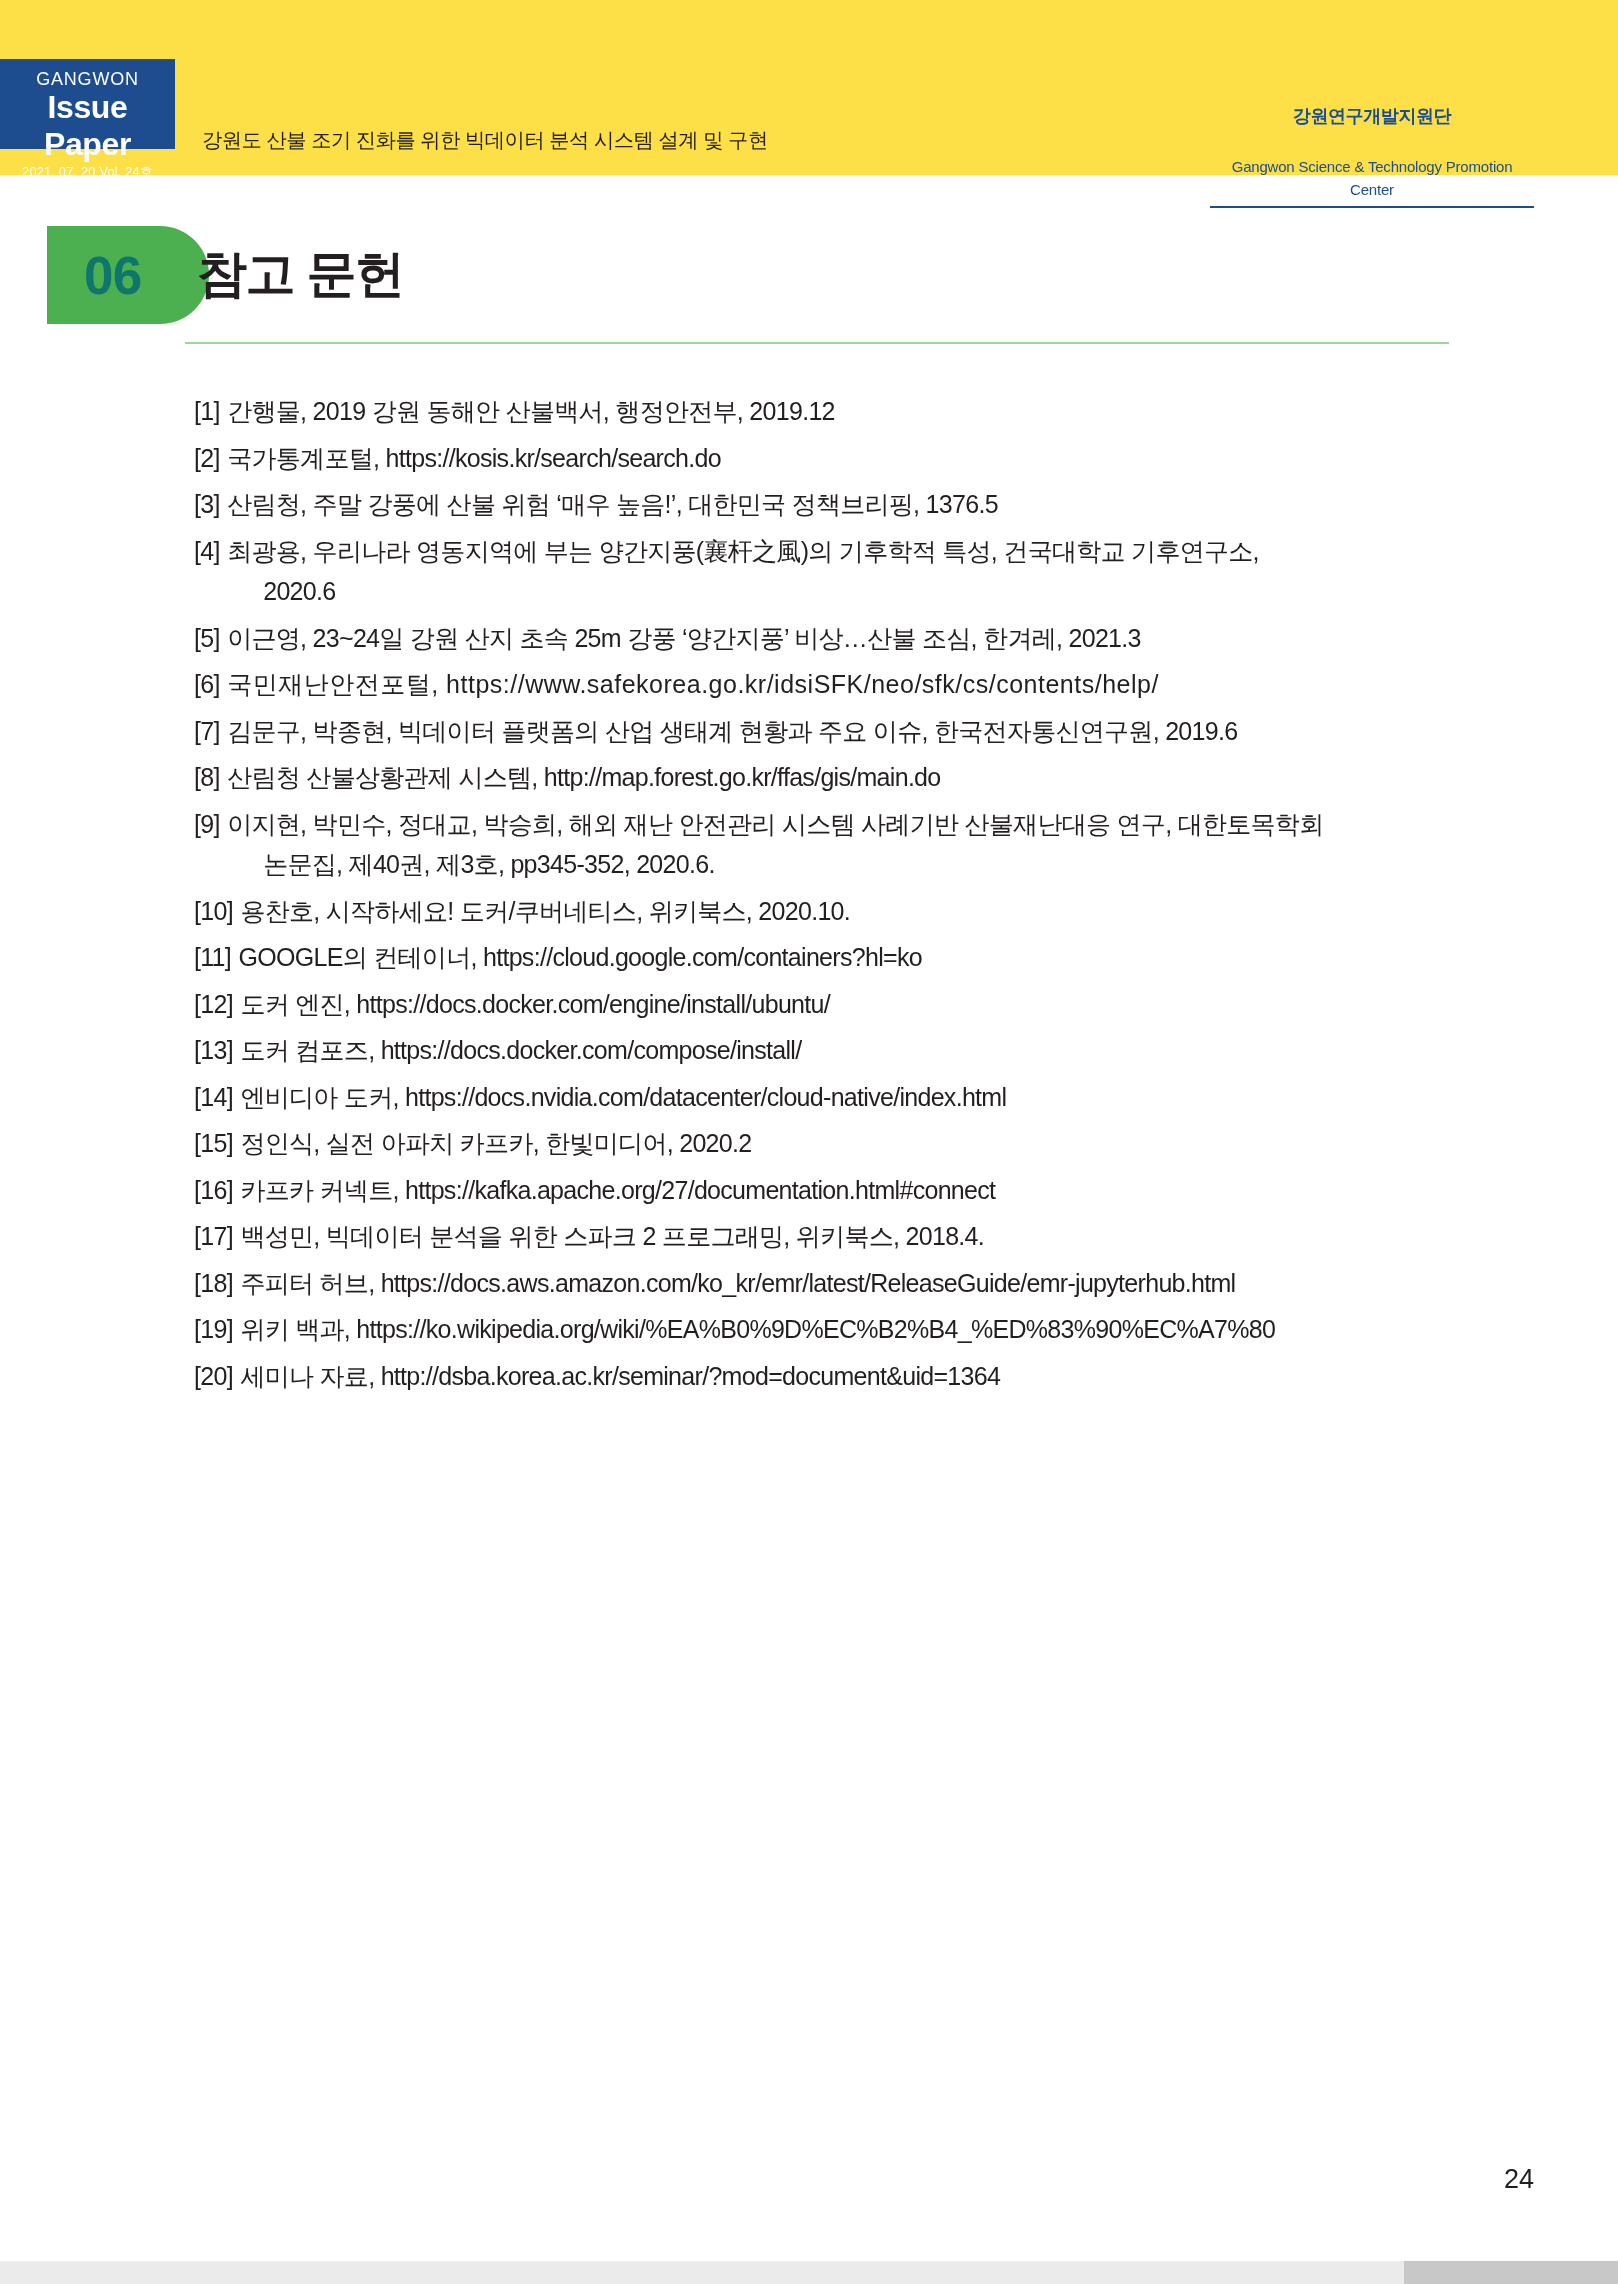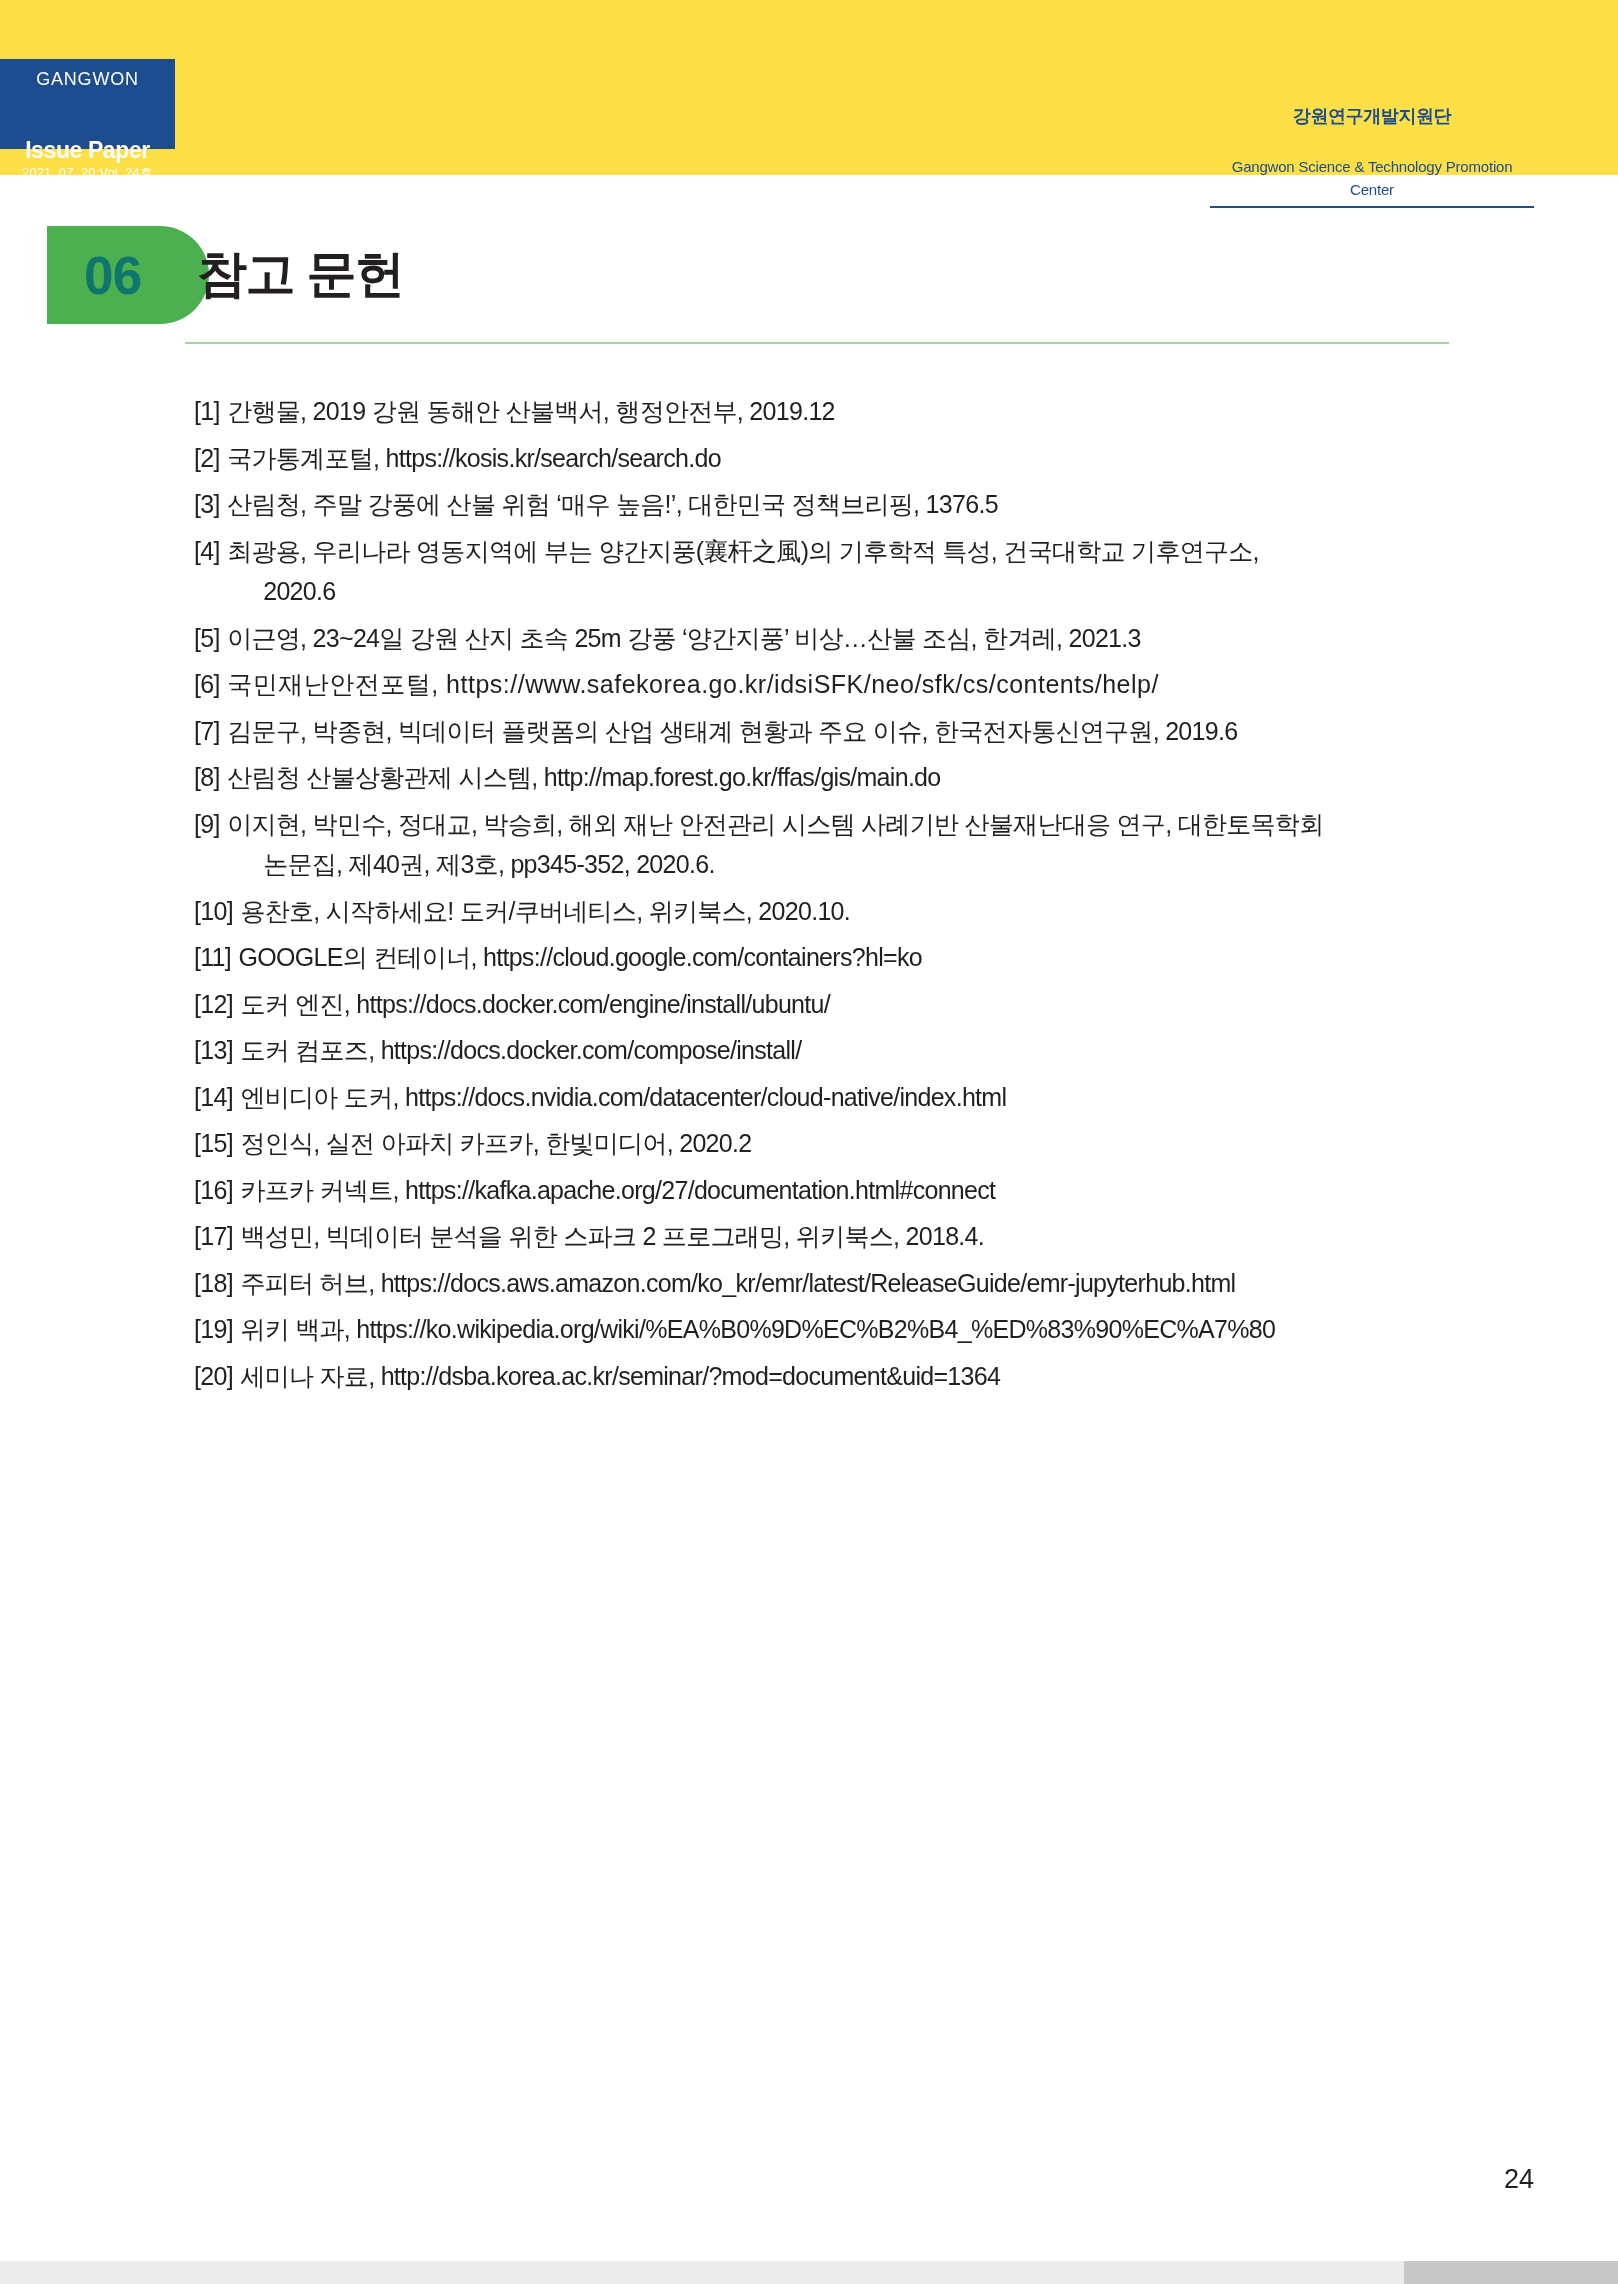--- a/index.html
+++ b/index.html
@@ -37,25 +37,24 @@
     box-sizing: border-box;
     padding-top: 10.5px;
   }
   .logo-line1 {
     font-size: 18px;
     letter-spacing: 0.8px;
     line-height: 1.1;
     font-weight: 400;
   }
   .logo-line2 {
-    font-size: 23px;
+    font-size: 32px;
     font-weight: bold;
     line-height: 1.15;
     letter-spacing: -0.4px;
-    margin-top: 48px;
   }
   .logo-line3 {
     font-size: 12.8px;
     line-height: 1.4;
     letter-spacing: 0.2px;
   }
   .header-title {
     position: absolute;
     left: 202px;
     top: 126px;
@@ -186,20 +185,21 @@
 </style>
 </head>
 <body>
 
 <div class="page-header">
   <div class="header-logo">
     <div class="logo-line1">GANGWON</div>
     <div class="logo-line2">Issue Paper</div>
     <div class="logo-line3">2021. 07. 20  Vol. 24호</div>
   </div>
+  <div class="header-title">강원도 산불 조기 진화를 위한 빅데이터 분석 시스템 설계 및 구현</div>
   <div class="header-org">
     <div class="header-org-kr">강원연구개발지원단</div>
     <div class="header-org-en">Gangwon Science &amp; Technology Promotion Center</div>
     <div class="header-org-rule"></div>
   </div>
 </div>
 
 <div class="section-bar"></div>
 <div class="section-number">06</div>
 <div class="section-title">참고 문헌</div>

